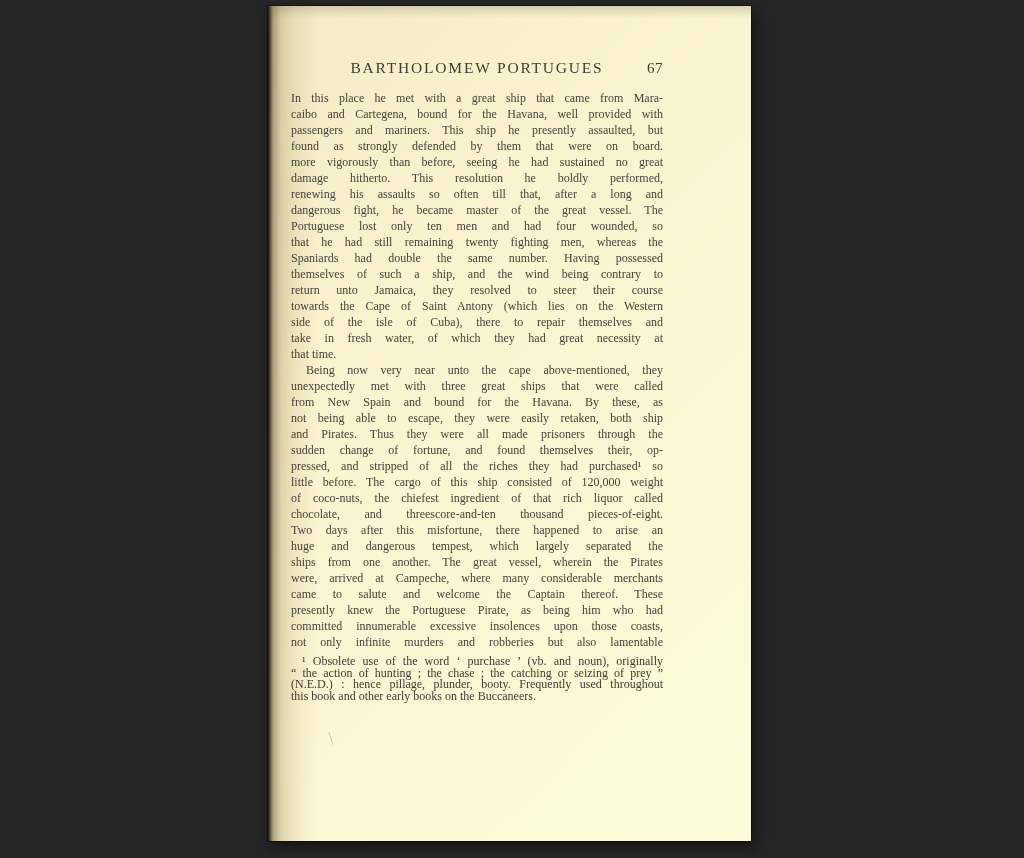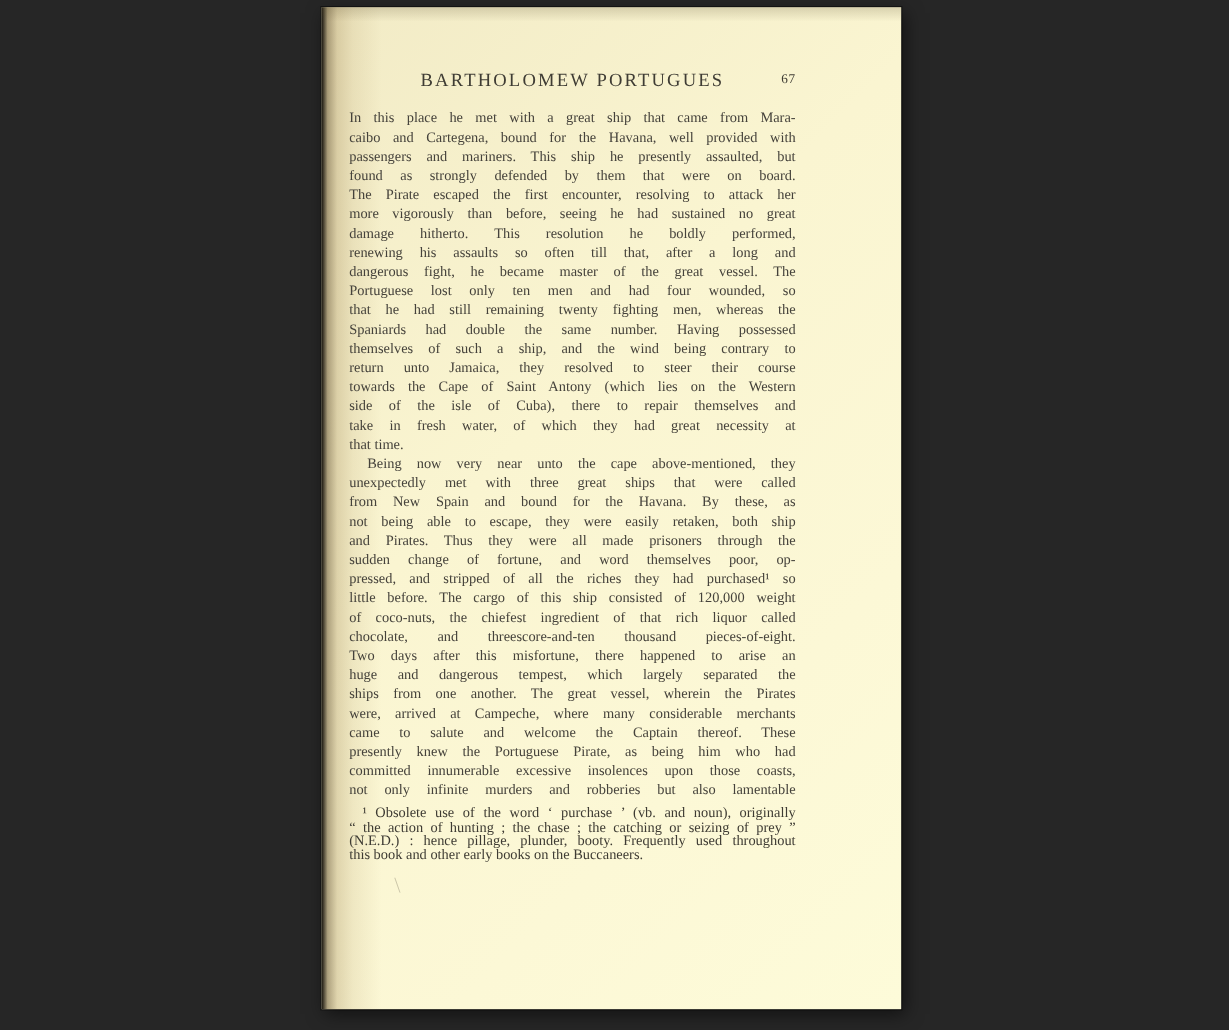--- a/index.html
+++ b/index.html
@@ -66,21 +66,21 @@
     font-size: 15.5px;
     letter-spacing: 1.8px;
     color: #3f3c34;
     white-space: nowrap;
   }
   .page-number {
     position: absolute;
     right: 0;
     top: 1px;
     letter-spacing: 0.5px;
-    font-size: 11px;
+    font-size: 15px;
   }
 
   
   .body-text {
     margin-top: 9px;
     font-size: 12px;
     line-height: 16px;
   }
   .line {
     text-align: justify;
@@ -119,42 +119,41 @@
       <span>BARTHOLOMEW PORTUGUES</span>
       <span class="page-number">67</span>
     </div>
 
     <div class="body-text">
       <div class="para flush-last">
           <div class="line">In this place he met with a great ship that came from Mara-</div>
           <div class="line">caibo and Cartegena, bound for the Havana, well provided with</div>
           <div class="line">passengers and mariners.  This ship he presently assaulted, but</div>
           <div class="line">found as strongly defended by them that were on board.</div>
-          <div class="line">The Pirate escaped the first encounter, resolving to attack her</div>
           <div class="line">more vigorously than before, seeing he had sustained no great</div>
           <div class="line">damage hitherto.  This resolution he boldly performed,</div>
           <div class="line">renewing his assaults so often till that, after a long and</div>
           <div class="line">dangerous fight, he became master of the great vessel.  The</div>
           <div class="line">Portuguese lost only ten men and had four wounded, so</div>
           <div class="line">that he had still remaining twenty fighting men, whereas the</div>
           <div class="line">Spaniards had double the same number.  Having possessed</div>
           <div class="line">themselves of such a ship, and the wind being contrary to</div>
           <div class="line">return unto Jamaica, they resolved to steer their course</div>
           <div class="line">towards the Cape of Saint Antony (which lies on the Western</div>
           <div class="line">side of the isle of Cuba), there to repair themselves and</div>
           <div class="line">take in fresh water, of which they had great necessity at</div>
           <div class="line">that time.</div>
         </div>
       <div class="para indent-first">
           <div class="line">Being now very near unto the cape above-mentioned, they</div>
           <div class="line">unexpectedly met with three great ships that were called</div>
           <div class="line">from New Spain and bound for the Havana.  By these, as</div>
           <div class="line">not being able to escape, they were easily retaken, both ship</div>
           <div class="line">and Pirates.  Thus they were all made prisoners through the</div>
-          <div class="line">sudden change of fortune, and word themselves poor, op-</div>
+          <div class="line">sudden change of fortune, and found themselves their, op-</div>
           <div class="line">pressed, and stripped of all the riches they had purchased¹ so</div>
           <div class="line">little before.  The cargo of this ship consisted of 120,000 weight</div>
           <div class="line">of coco-nuts, the chiefest ingredient of that rich liquor called</div>
           <div class="line">chocolate, and threescore-and-ten thousand pieces-of-eight.</div>
           <div class="line">Two days after this misfortune, there happened to arise an</div>
           <div class="line">huge and dangerous tempest, which largely separated the</div>
           <div class="line">ships from one another.  The great vessel, wherein the Pirates</div>
           <div class="line">were, arrived at Campeche, where many considerable merchants</div>
           <div class="line">came to salute and welcome the Captain thereof.  These</div>
           <div class="line">presently knew the Portuguese Pirate, as being him who had</div>

